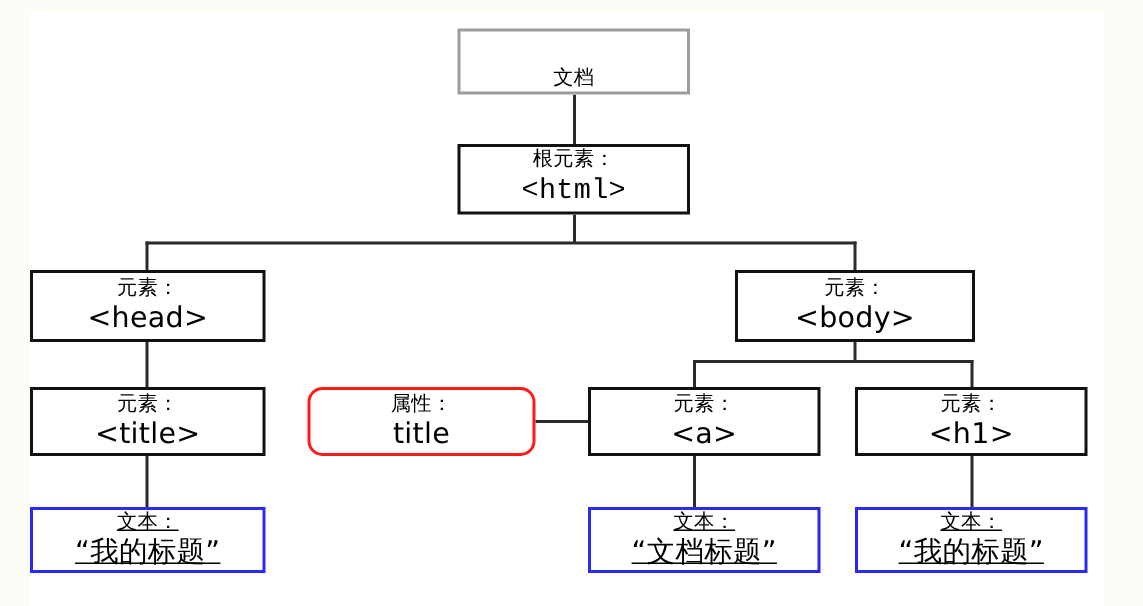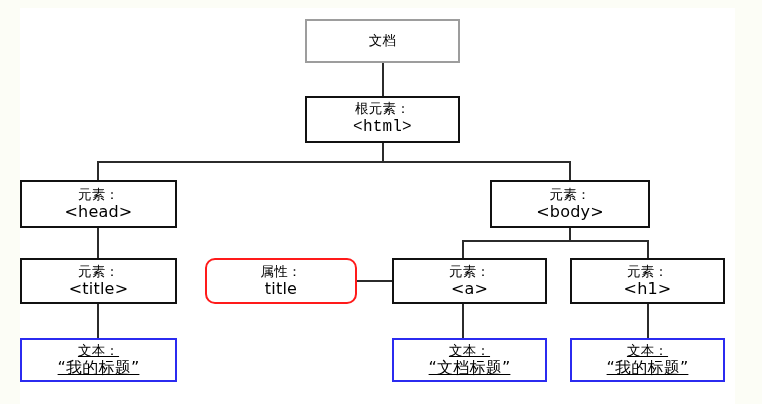--- a/index.html
+++ b/index.html
@@ -49,29 +49,29 @@
     justify-content: center;
     line-height: 1.18;
     font-size: 13.5px;
     color: #000000;
     letter-spacing: 0.2px;
   }
   .node .l1, .node .l2 {
     white-space: nowrap;
     display: block;
   }
-  .node .l2 { font-size: 16px; }
+  .node .l2 { font-size: 19px; }
 
   .node.gray   { border: 2px solid #9d9d9d; }
   .node.black  { border: 2px solid #111111; }
   .node.red    { border: 2px solid #ff1a1a; }
   .node.blue   { border: 2px solid #2b2bf0; text-decoration: underline; }
 
   
-  #n-document { left: 305px; top: 19px;  width: 155px; height: 44px; }
+  #n-document { left: 305px; top: 19px;  width: 155px; height: 44px; justify-content: flex-end; }
   #n-root     { left: 305px; top: 96px;  width: 155px; height: 47px; font-family: Liberation Mono, monospace; }
   #n-head     { left: 20px;  top: 180px; width: 157px; height: 48px; }
   #n-body     { left: 490px; top: 180px; width: 160px; height: 48px; }
   #n-title    { left: 20px;  top: 258px; width: 157px; height: 46px; }
   #n-href     { left: 205px; top: 258px; width: 152px; height: 46px; border-radius: 10px; }
   #n-a        { left: 392px; top: 258px; width: 155px; height: 46px; }
   #n-h1       { left: 570px; top: 258px; width: 155px; height: 46px; }
   #t-title    { left: 20px;  top: 338px; width: 157px; height: 44px; }
   #t-a        { left: 392px; top: 338px; width: 155px; height: 44px; }
   #t-h1       { left: 570px; top: 338px; width: 155px; height: 44px; }

